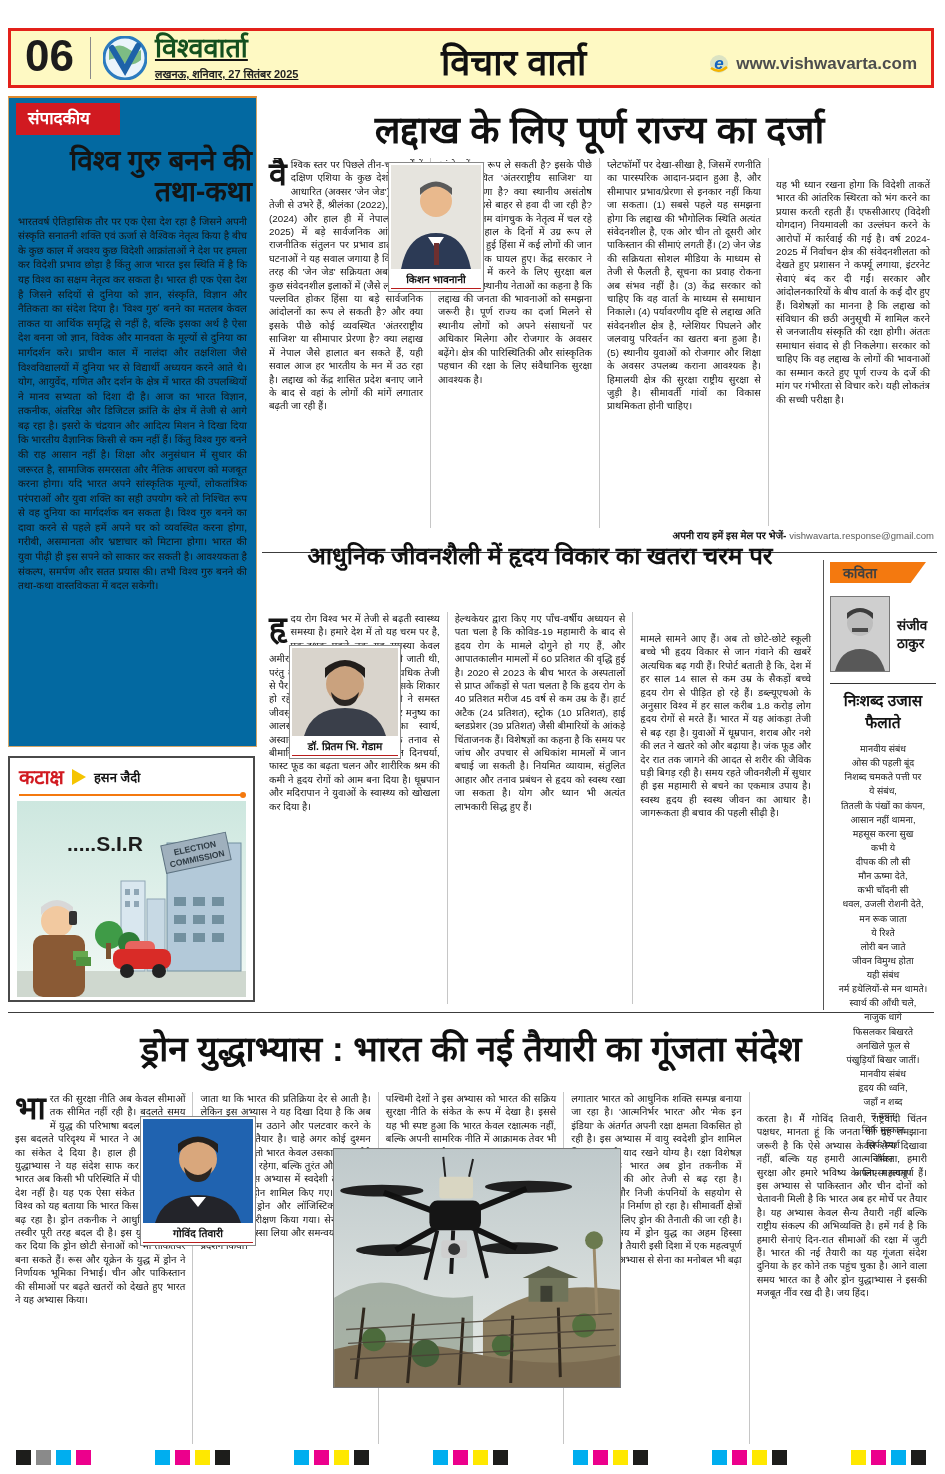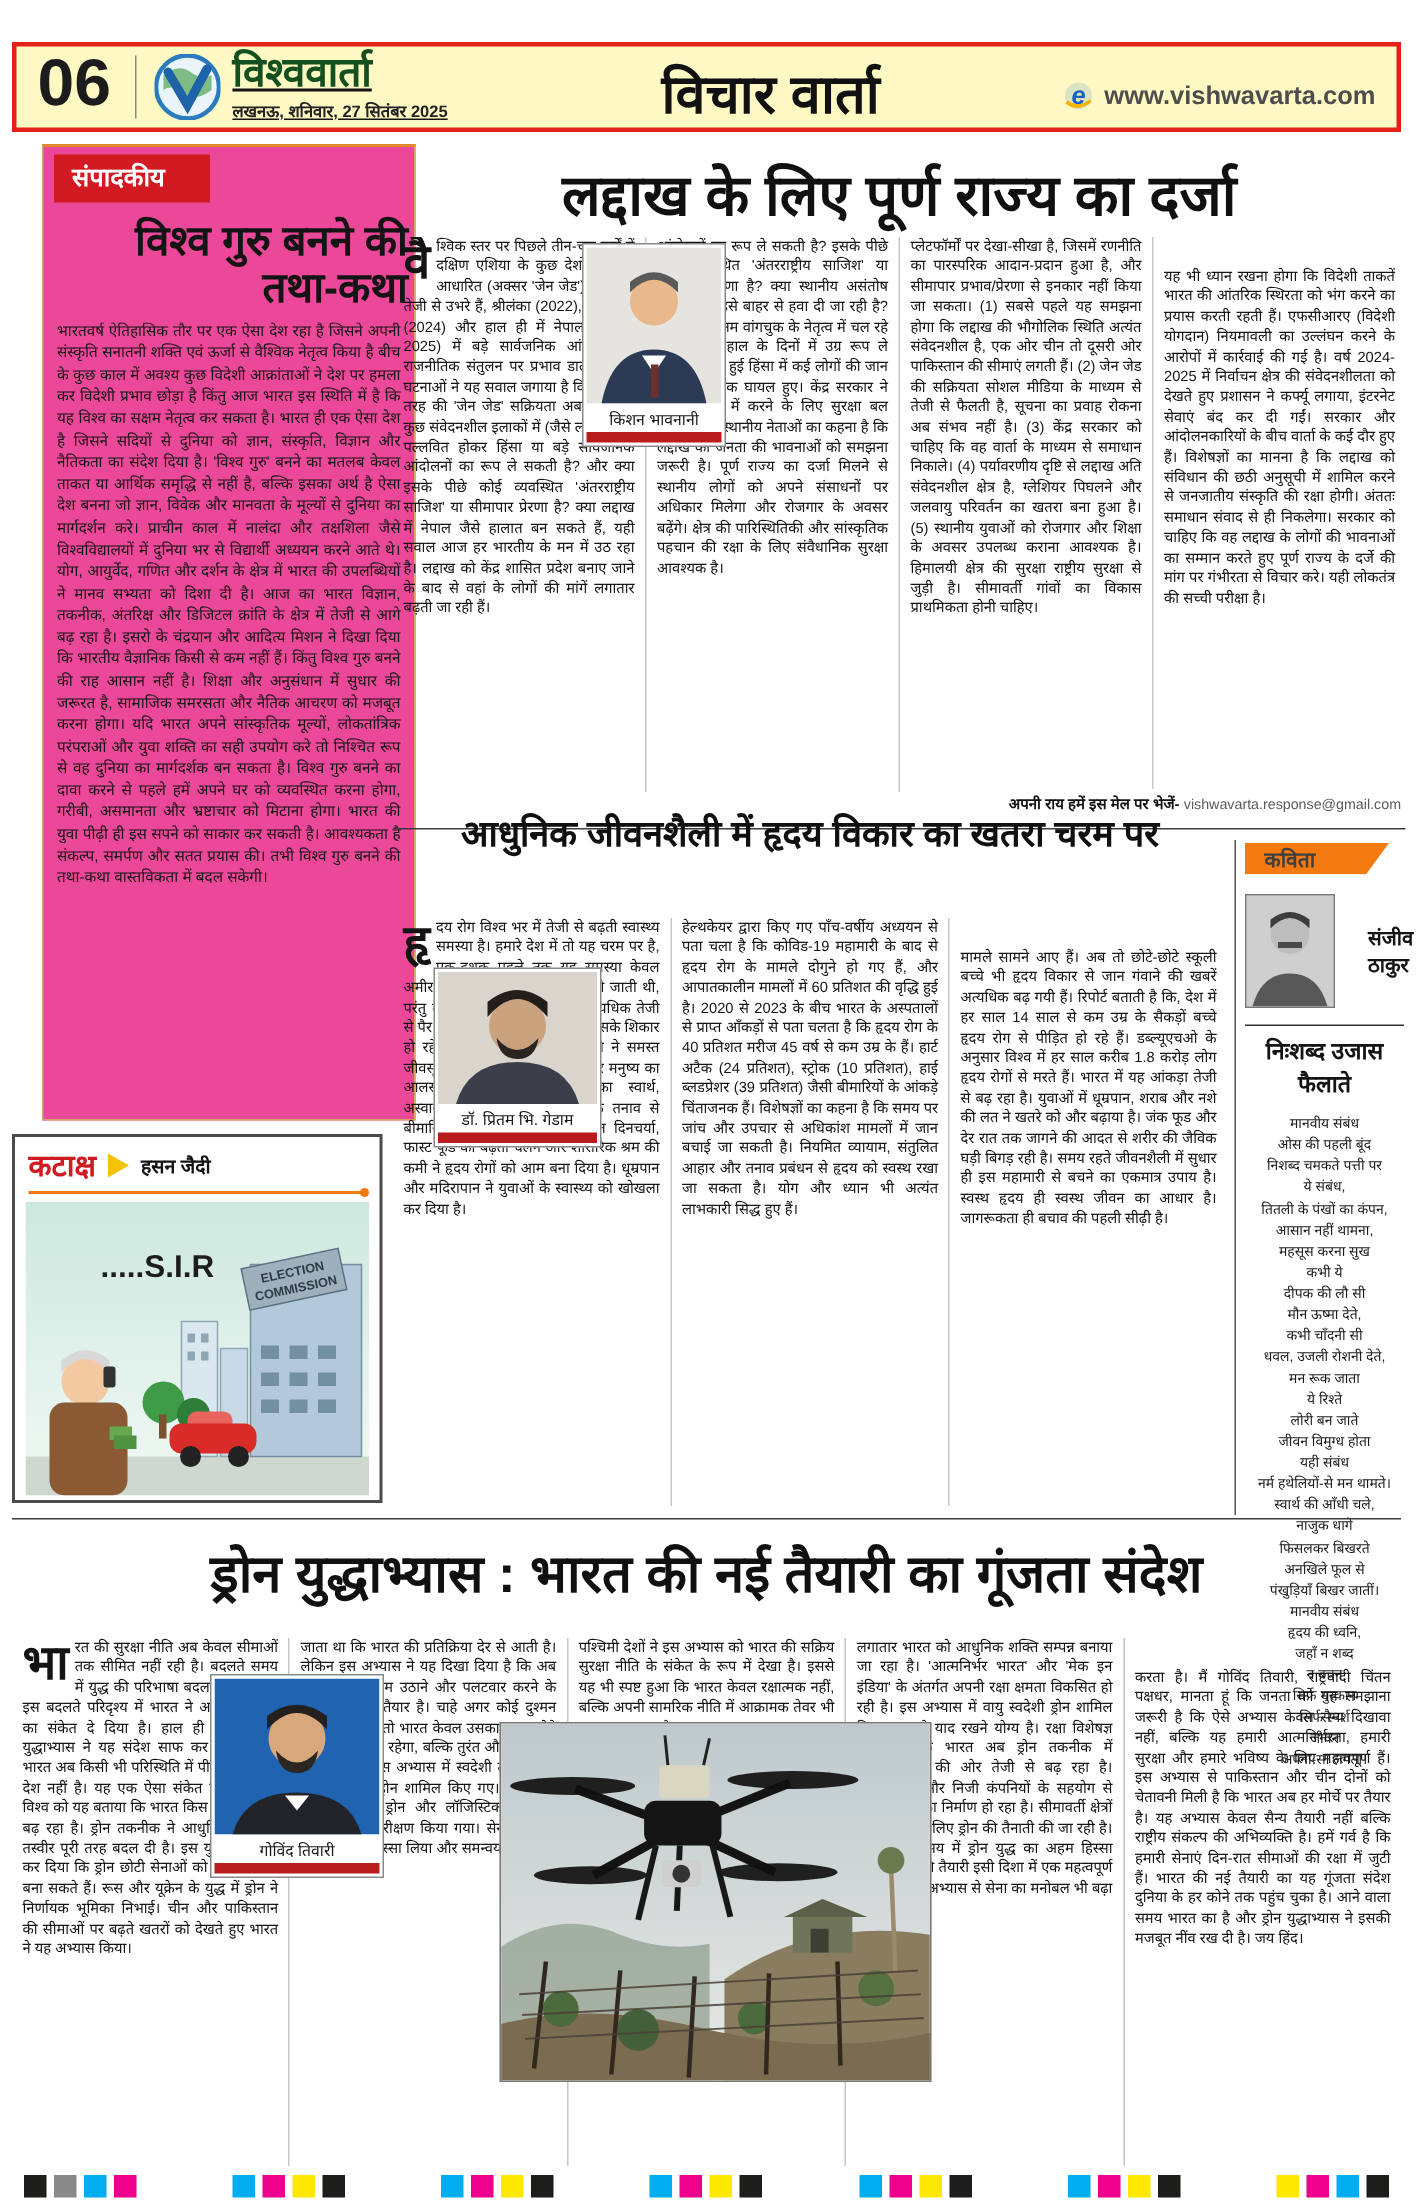--- a/index.html
+++ b/index.html
@@ -11,45 +11,45 @@
   .pagenum{font-size:44px;font-weight:bold;padding:0 16px 4px 14px;color:#1c1c1c;}
   .hdr-div{width:1px;height:42px;background:#8a8a8a;}
   .logo-wrap{display:flex;align-items:center;gap:8px;padding-left:12px;text-decoration:underline;}
   .masthead{font-size:27px;font-weight:bold;color:#14501f;line-height:1;}
   .dateline{font-size:11px;font-weight:bold;color:#222;margin-top:4px;}
   .section-title{position:absolute;left:430px;top:6px;font-size:36px;font-weight:bold;color:#111;}
   .website{position:absolute;right:14px;top:22px;font-size:17px;font-weight:bold;color:#4d4d4d;
            display:flex;align-items:center;gap:6px;}
   
   .ed-box{position:absolute;left:8px;top:96px;width:247px;height:648px;border:1px solid #d2a567;
-          border-top:2px solid #e08a2e;background:#ec4899;overflow:hidden;margin-left:20px;}
+          border-top:2px solid #e08a2e;background:#0369a1;overflow:hidden;}
   .ed-label{display:inline-block;background:#d11a21;color:#fff;font-size:17px;font-weight:bold;
             padding:3px 30px 6px 12px;margin:5px 0 0 7px;}
   .ed-headline{font-size:28px;font-weight:bold;text-align:right;margin:10px 4px 7px;line-height:1.12;}
   .ed-body{padding:0 9px;font-size:10.2px;line-height:1.43;text-align:justify;height:545px;overflow:hidden;}
   
   .headline{position:absolute;font-weight:bold;text-align:center;white-space:nowrap;color:#101010;}
   .cols{position:absolute;display:flex;}
   .col{flex:1;padding:0 7px;font-size:9.8px;line-height:1.37;text-align:justify;overflow:hidden;
        border-right:1px solid #c6c6c6;}
   .col:last-child{border-right:none;margin-top:20px;}
   .dropcap{float:left;font-size:32px;line-height:.9;font-weight:bold;padding:2px 4px 0 0;}
   .photo-box{position:absolute;background:#fff;border:1px solid #888;padding:2px;box-sizing:border-box;}
   .photo-box svg{display:block;width:100%;}
-  .photo-caption{font-size:10.5px;font-weight:normal;text-align:center;padding:3px 0 2px;border-bottom:7px solid #b91c1c;}
+  .photo-caption{font-size:10.5px;font-weight:bold;text-align:center;padding:3px 0 2px;border-bottom:1px solid #b91c1c;}
   .rule-h{position:absolute;background:#3c3c3c;height:1px;}
   .rule-v{position:absolute;background:#555;width:1px;}
   .feedback{position:absolute;left:628px;top:526px;width:306px;text-align:right;background:#fff;
             font-size:10px;font-weight:bold;padding:2px 0;}
   .feedback .mail{font-weight:normal;color:#595959;font-size:9.5px;}
   
   .poem-col{position:absolute;left:830px;top:562px;width:106px;}
   .poem-label{background:#f4790f;color:#404040;font-size:14px;font-weight:bold;width:96px;height:21px;
               padding:1px 0 0 13px;box-sizing:border-box;clip-path:polygon(0 0,100% 0,84% 100%,0 100%);}
-  .poem-authorrow{display:flex;gap:22px;margin-top:13px;align-items:center;}
+  .poem-authorrow{display:flex;gap:7px;margin-top:13px;align-items:center;}
   .poem-photo{width:58px;border:1px solid #777;background:#cfcfcf;flex:none;}
   .poem-photo svg{display:block;width:100%;}
   .poem-author{font-size:13.5px;font-weight:bold;}
   .poem-sep{height:1px;background:#333;margin:11px 0 5px;}
   .poem-title{font-size:15.5px;font-weight:bold;text-align:center;margin:3px 0 9px;}
   .poem-lines{text-align:center;font-size:9.3px;line-height:1.52;color:#1b1b1b;}
   
   .k-box{position:absolute;left:8px;top:756px;width:247px;height:246px;border:2px solid #4a4a4a;
          box-sizing:border-box;background:#fff;overflow:hidden;}
   .k-head{display:flex;align-items:center;gap:8px;padding:5px 9px 2px;}

